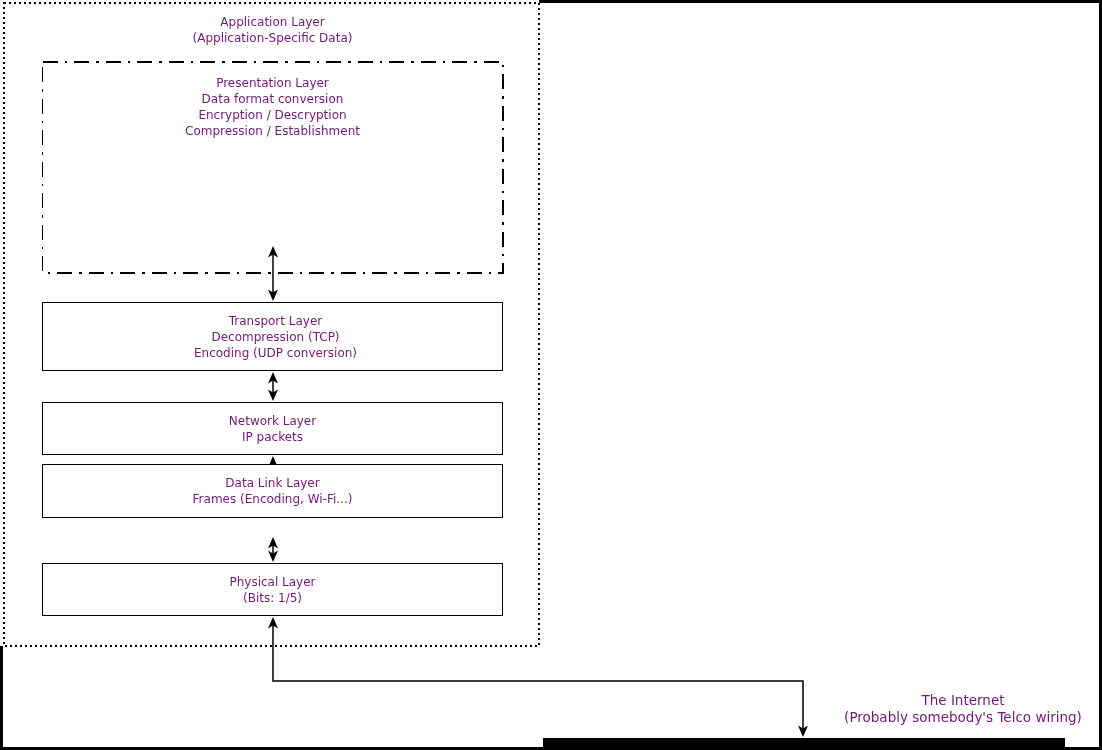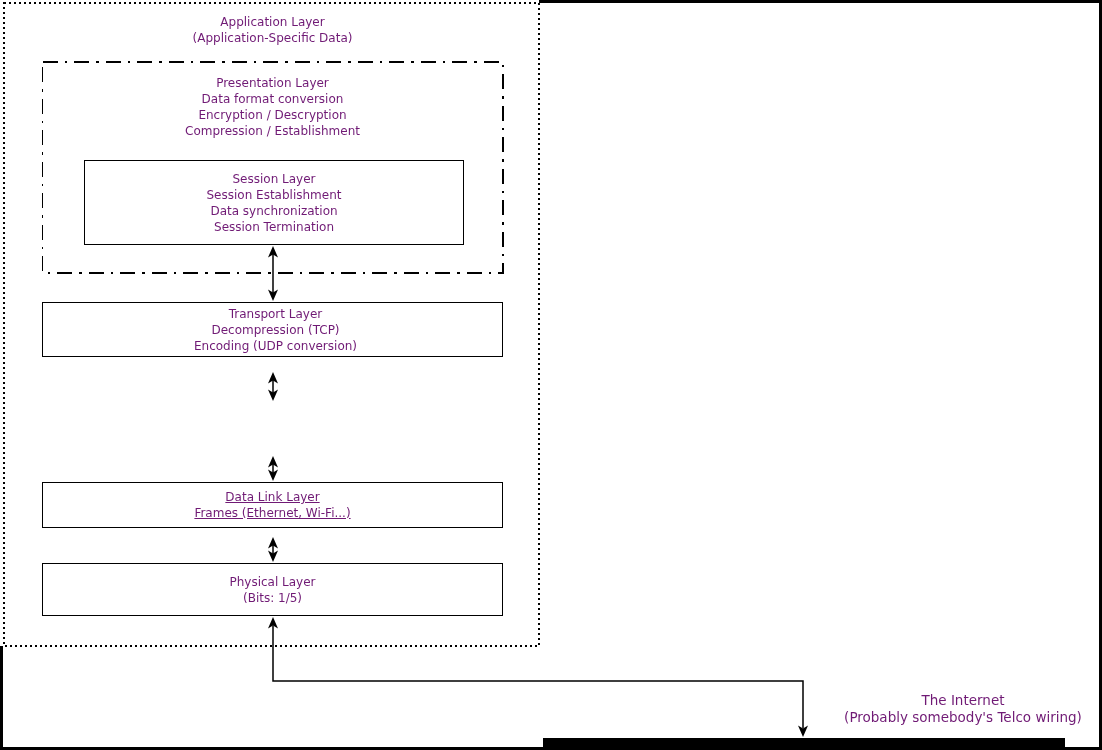--- a/index.html
+++ b/index.html
@@ -43,23 +43,23 @@
     font-size: 12px;
     line-height: 16px;
     white-space: nowrap;
   }
   .layer-box span { display: block; }
 
   
   .app-title        { left: 42px;  top: 14px;  width: 461px; }
   .presentation-txt { left: 42px;  top: 75px;  width: 461px; }
   .session-box      { left: 84px;  top: 160px; width: 380px; height: 85px; }
-  .transport-box    { left: 42px;  top: 302px; width: 461px; height: 55px; padding-left: 6px; }
+  .transport-box    { left: 42px;  top: 302px; width: 461px; height: 69px; padding-left: 6px; }
   .network-box      { left: 42px;  top: 402px; width: 461px; height: 53px; }
-  .datalink-box     { left: 42px;  top: 482px; width: 461px; height: 46px; text-decoration: underline; }
+  .datalink-box     { left: 42px;  top: 464px; width: 461px; height: 54px; }
   .physical-box     { left: 42px;  top: 563px; width: 461px; height: 53px; }
   .internet-label   { left: 813px; top: 692px; width: 300px; font-size: 13.5px; line-height: 17px; }
 </style>
 </head>
 <body>
 
 <div class="canvas">
 
   <svg class="lines" viewBox="0 0 1102 750" xmlns="http://www.w3.org/2000/svg">
 
@@ -110,37 +110,35 @@
     <span>(Application-Specific Data)</span>
   </div>
 
   <div class="label presentation-txt">
     <span>Presentation Layer</span>
     <span>Data format conversion</span>
     <span>Encryption / Descryption</span>
     <span>Compression / Establishment</span>
   </div>
 
-  <div class="layer-box session-box">
-    <span>Session Layer</span>
-    <span>Session Establishment</span>
-    <span>Data synchronization</span>
-    <span>Session Termination</span>
-  </div>
 
   <div class="layer-box transport-box">
     <span>Transport Layer</span>
     <span>Decompression (TCP)</span>
     <span>Encoding (UDP conversion)</span>
   </div>
 
+  <div class="layer-box network-box">
+    <span>Network Layer</span>
+    <span>IP packets</span>
+  </div>
 
   <div class="layer-box datalink-box">
     <span>Data Link Layer</span>
-    <span>Frames (Ethernet, Wi-Fi...)</span>
+    <span>Frames (Encoding, Wi-Fi...)</span>
   </div>
 
   <div class="layer-box physical-box">
     <span>Physical Layer</span>
     <span>(Bits: 1/5)</span>
   </div>
 
   <div class="label internet-label">
     <span>The Internet</span>
     <span>(Probably somebody's Telco wiring)</span>

